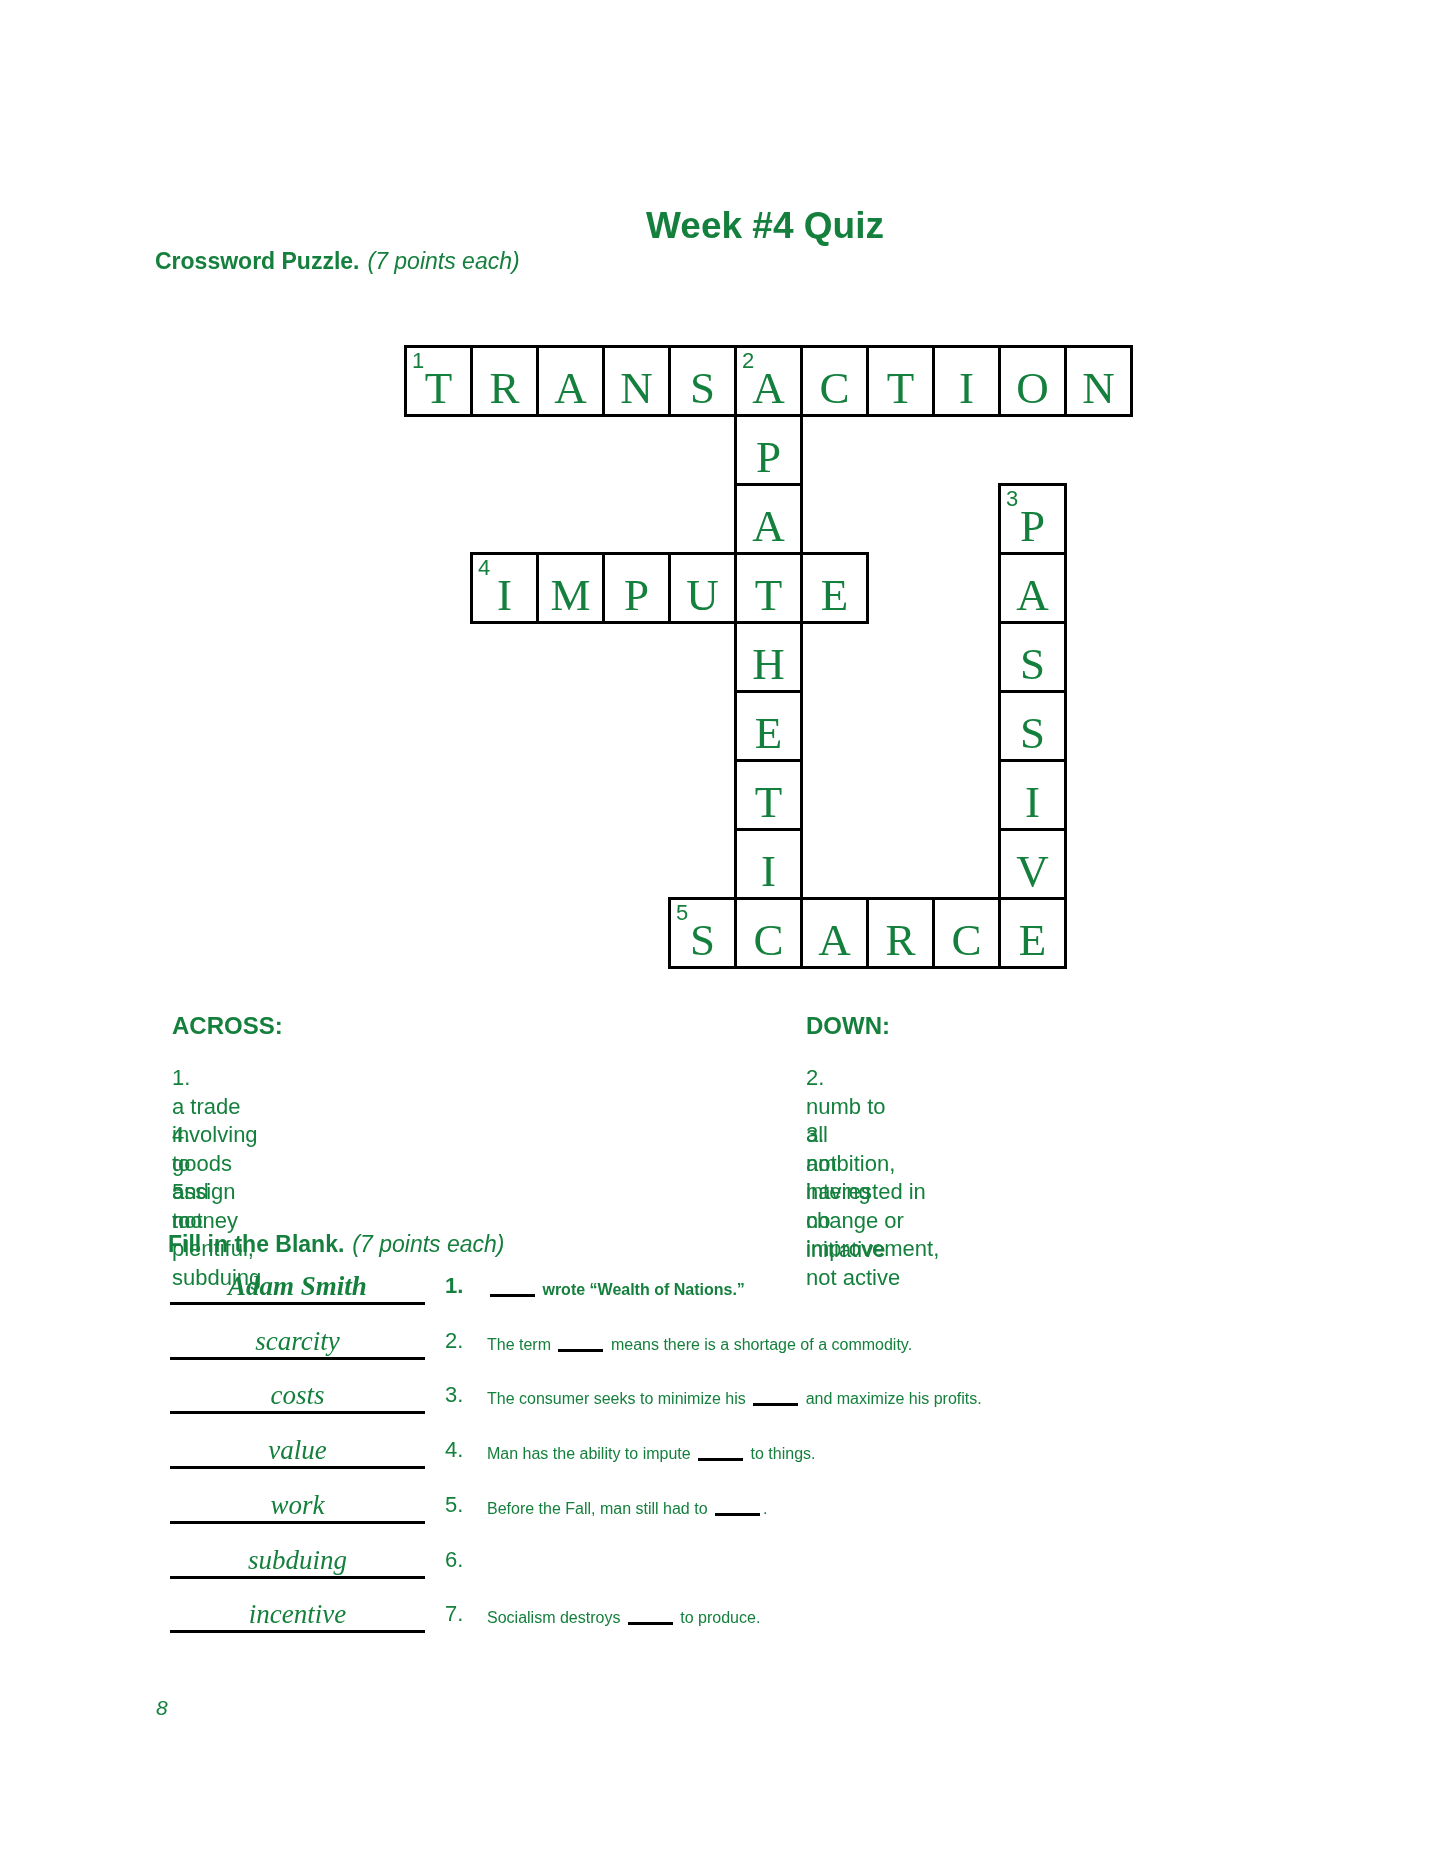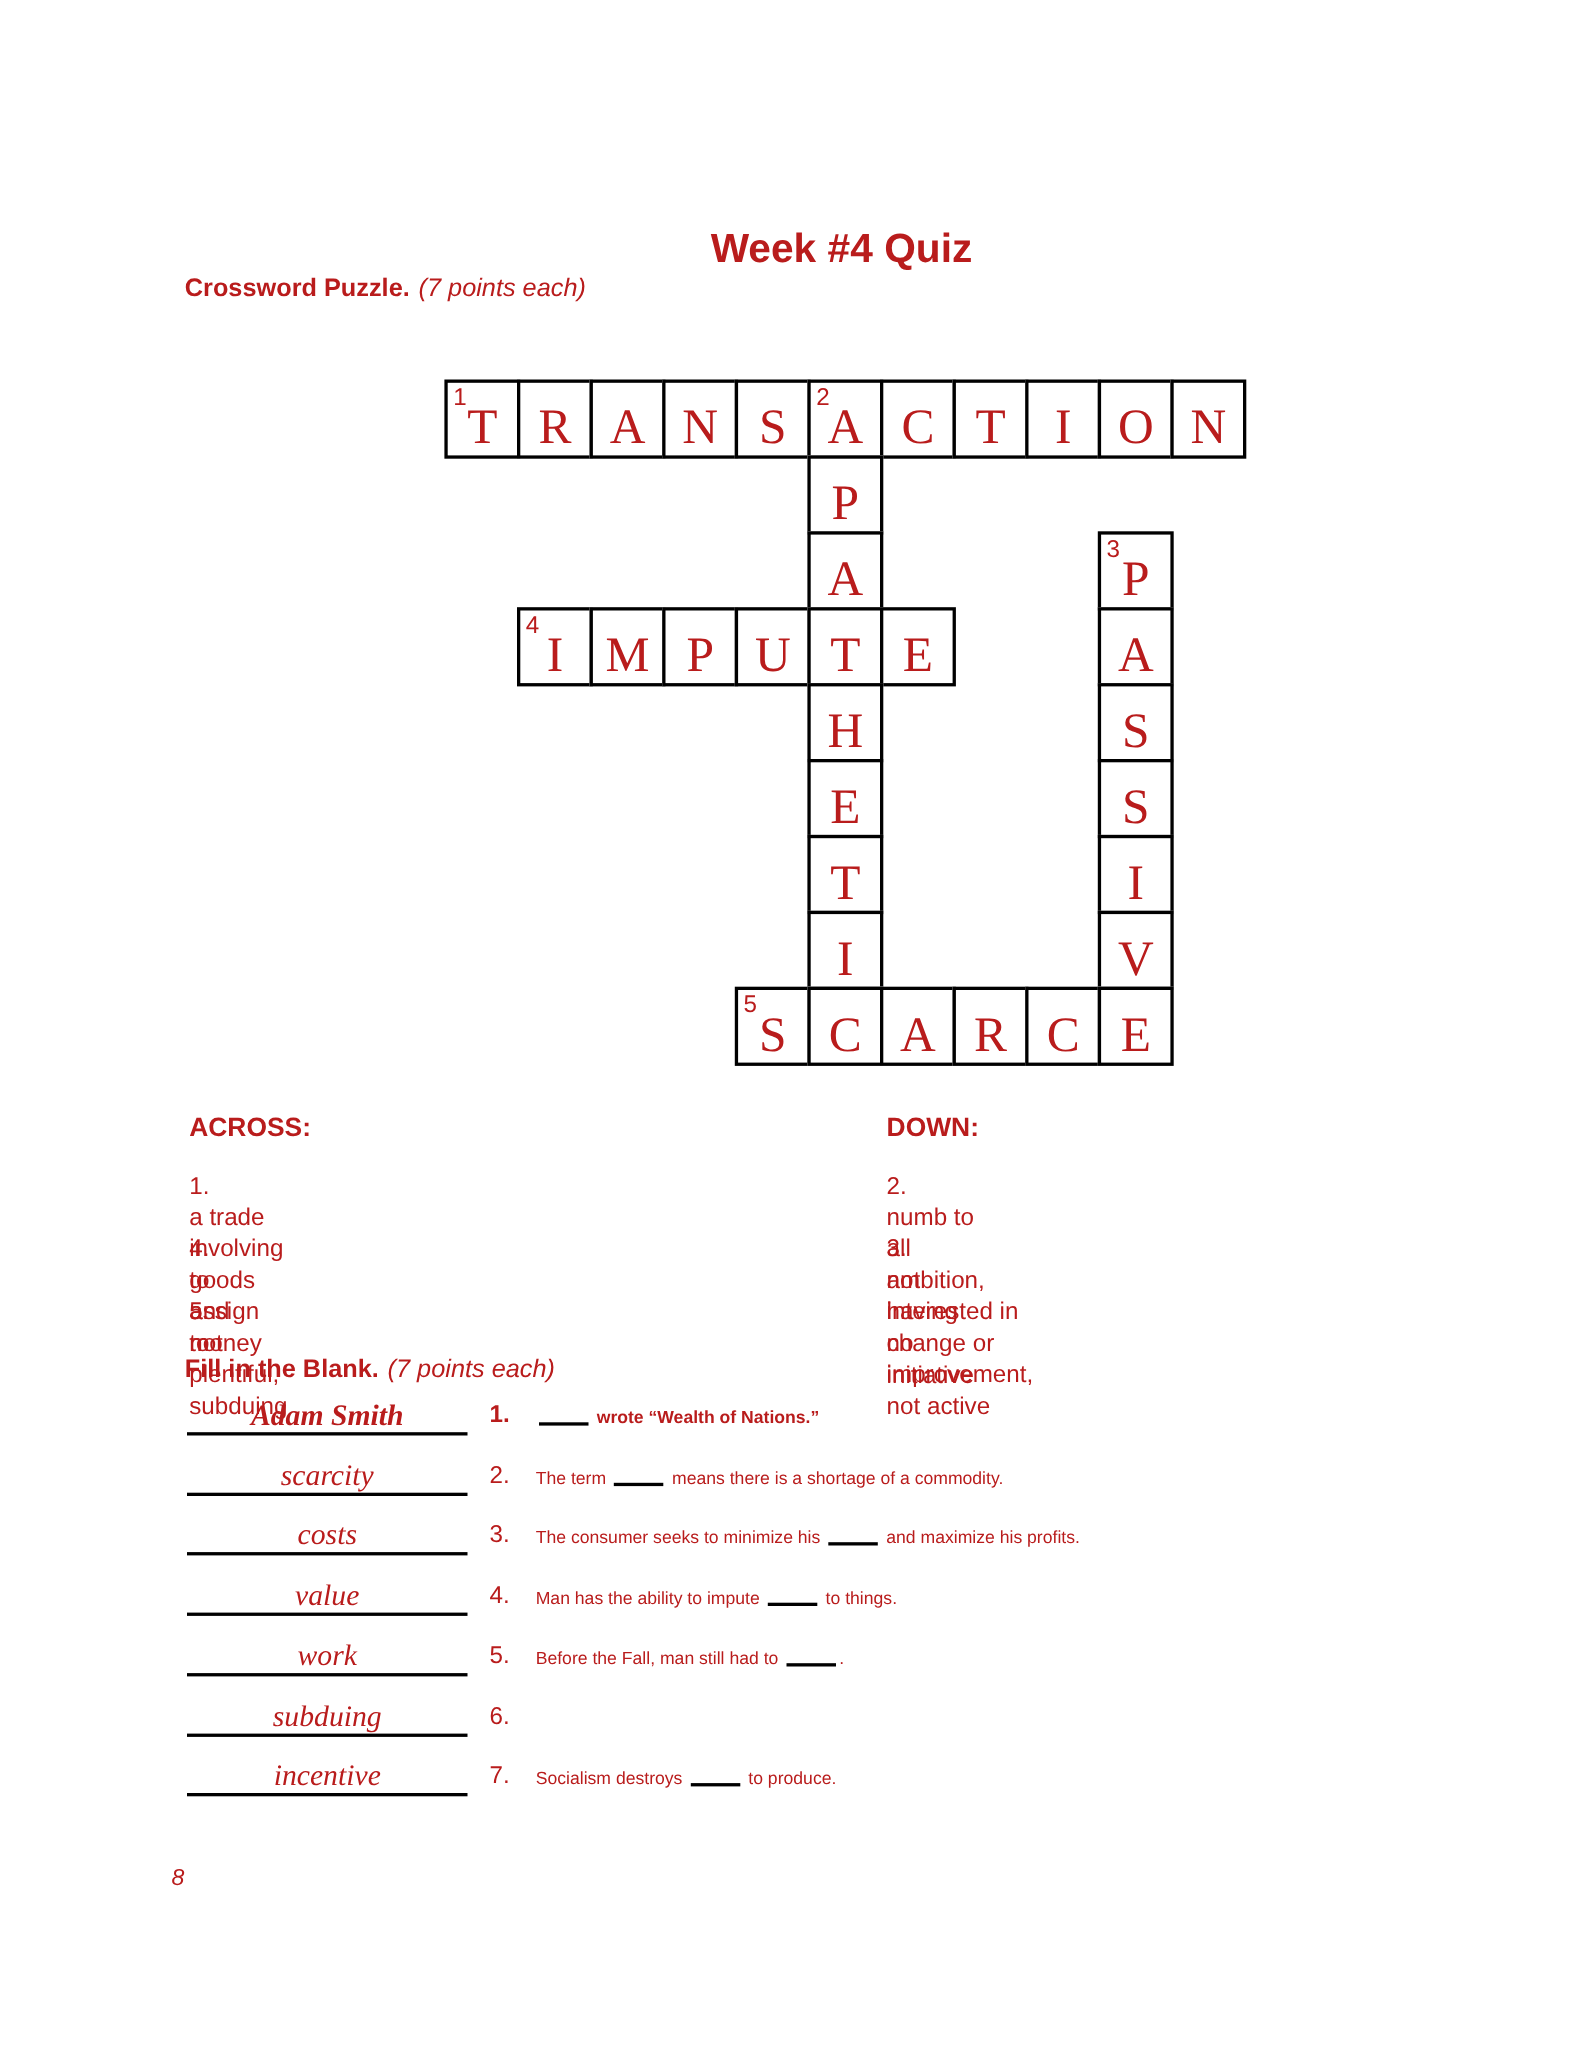--- a/index.html
+++ b/index.html
@@ -2,32 +2,32 @@
 <html><head>
 <meta charset="utf-8">
 <style>
   html,body{margin:0;padding:0;background:#e8e8e8;}
   .page{
     position:relative;
     width:1445px;height:1867px;
     background:#ffffff;
     margin:0 auto;
     font-family:"Liberation Sans", sans-serif;
-    color:#b91c1c;
+    color:#15803d;
     overflow:hidden;
   }
   .title{
     position:absolute;left:85px;top:180px;width:1360px;
     text-align:center;
     font-size:37px;font-weight:bold;
   }
   .section-heading{position:absolute;font-size:23px;}
   .section-heading .bold{font-weight:bold;}
   .section-heading .italic{font-style:italic;margin-left:8px;}
-  .cw-heading{left:168px;top:248px;text-align:center;}
+  .cw-heading{left:155px;top:248px;text-align:center;}
   .fib-heading{left:168px;top:1231px;}
 
   
   .grid{position:absolute;left:404px;top:345px;width:732px;height:627px;}
   .cell{
     position:absolute;width:69px;height:72px;
     border:3px solid #000;box-sizing:border-box;
     background:#fff;
     display:flex;align-items:center;justify-content:center;
   }

